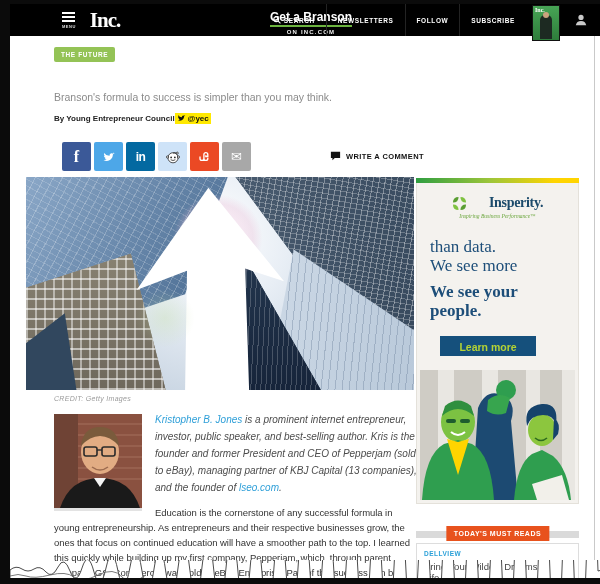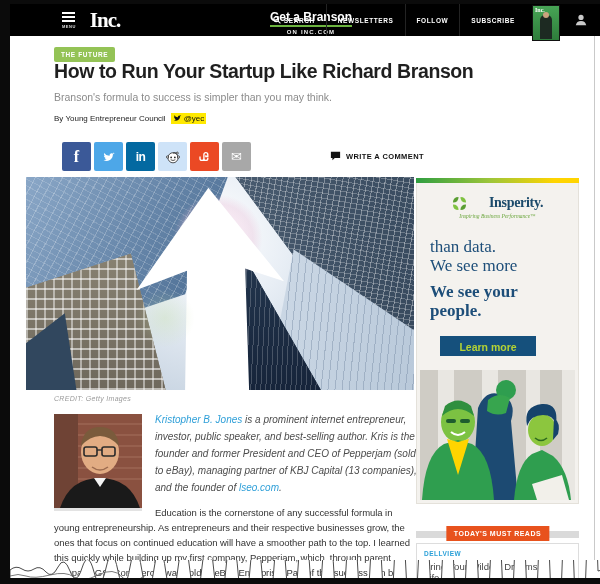--- a/index.html
+++ b/index.html
@@ -27,21 +27,21 @@
   .mag-thumb .person{position:absolute;left:7px;top:9px;width:12px;height:24px;background:#1d2a22;border-radius:5px 5px 0 0;}
   .mag-thumb .face{position:absolute;left:10px;top:6px;width:6px;height:6px;border-radius:50%;background:#caa37e;}
   .acct{width:14px;height:14px;margin-left:6px;cursor:pointer;}
 
   
   .badge{position:absolute;left:44px;top:43px;background:#94c356;color:#fff;font-size:6.5px;font-weight:bold;
      letter-spacing:.6px;padding:4px 7px;border-radius:2px;cursor:pointer;}
   h1.title{position:absolute;left:44px;top:56px;width:500px;margin:0;font-size:19.5px;font-weight:bold;
      color:#1f1f1f;letter-spacing:-.4px;}
   .dek{position:absolute;left:44px;top:87px;font-size:10.5px;color:#8b8b8b;}
-  .byline{position:absolute;left:44px;top:109px;font-size:8px;font-weight:normal;color:#222;display:flex;align-items:center;gap:5px;}
+  .byline{position:absolute;left:44px;top:109px;font-size:8px;font-weight:bold;color:#222;display:flex;align-items:center;}
   .tw-handle{background:#ffe900;color:#111;padding:1px 2px;cursor:pointer;display:flex;gap:2px;}
 
   
   .social{position:absolute;left:52px;top:138px;display:flex;gap:3px;}
   .sbtn{width:29px;height:29px;border-radius:2px;display:flex;align-items:center;justify-content:center;
      color:#fff;font-weight:bold;cursor:pointer;}
   .sbtn .tg{font-family:"Liberation Serif",serif;font-size:16px;}
   .sbtn .ing{font-size:12px;letter-spacing:-.5px;}
   .sbtn .envg{font-size:13px;font-weight:normal;}
   .comment{position:absolute;left:320px;top:147px;display:flex;align-items:center;gap:5px;cursor:pointer;
@@ -158,21 +158,20 @@
         <span class="face"></span>
       </div>
       <svg class="acct" viewBox="0 0 16 16">
         <circle cx="8" cy="5" r="3" fill="#c9c9c9"></circle>
           <path d="M2 14 q1 -5 6 -5 q5 0 6 5 z" fill="#c9c9c9"></path>
       </svg>
     </div>
   </div>
 
   <div class="badge">THE FUTURE</div>
-  <h1 class="title">How to Run Your Startup Like Richard Branson</h1>
   <div class="dek">Branson's formula to success is simpler than you may think.</div>
   <div class="byline">
     <span>By Young Entrepreneur Council</span>
     <span class="tw-handle">
       <svg width="9" height="8" viewBox="0 0 24 24">
           <path fill="#111" d="M23 5c-.8.4-1.6.6-2.5.8a4.3 4.3 0 0 0-7.3 3.9A12 12 0 0 1 2.5 4a4.3 4.3 0 0 0 1.3 5.7c-.7 0-1.4-.2-2-.5a4.3 4.3 0 0 0 3.4 4.2c-.6.2-1.3.2-2 .1a4.3 4.3 0 0 0 4 3A8.6 8.6 0 0 1 1 18a12 12 0 0 0 6.5 1.9c7.9 0 12.2-6.5 12.2-12.2v-.6c.8-.6 1.6-1.4 2.2-2.2-.8.4-1.6.6-2.5.7a4.3 4.3 0 0 0 1.6-2.6z"></path>
         </svg>
       <span>@yec</span>
     </span>
   </div>

